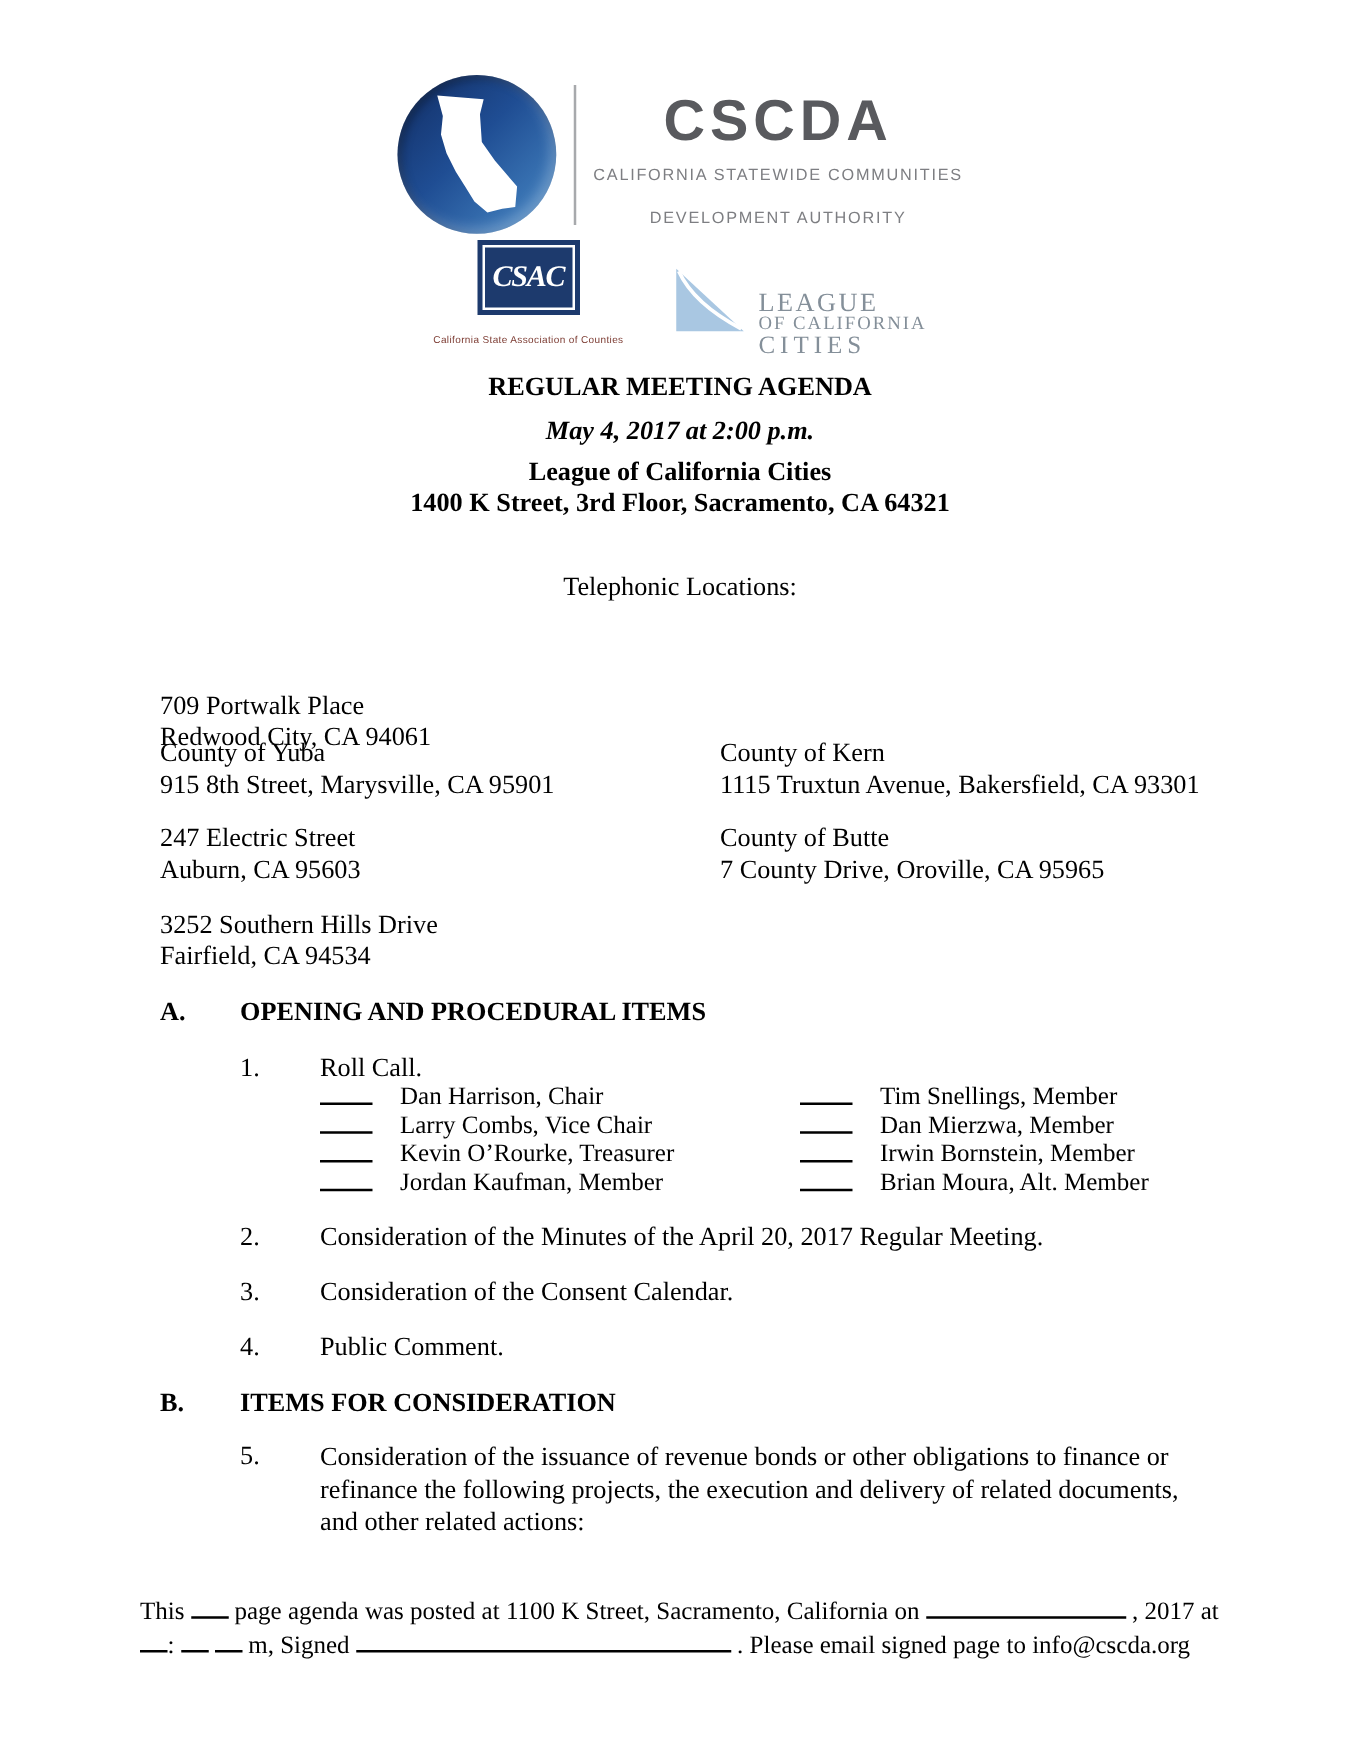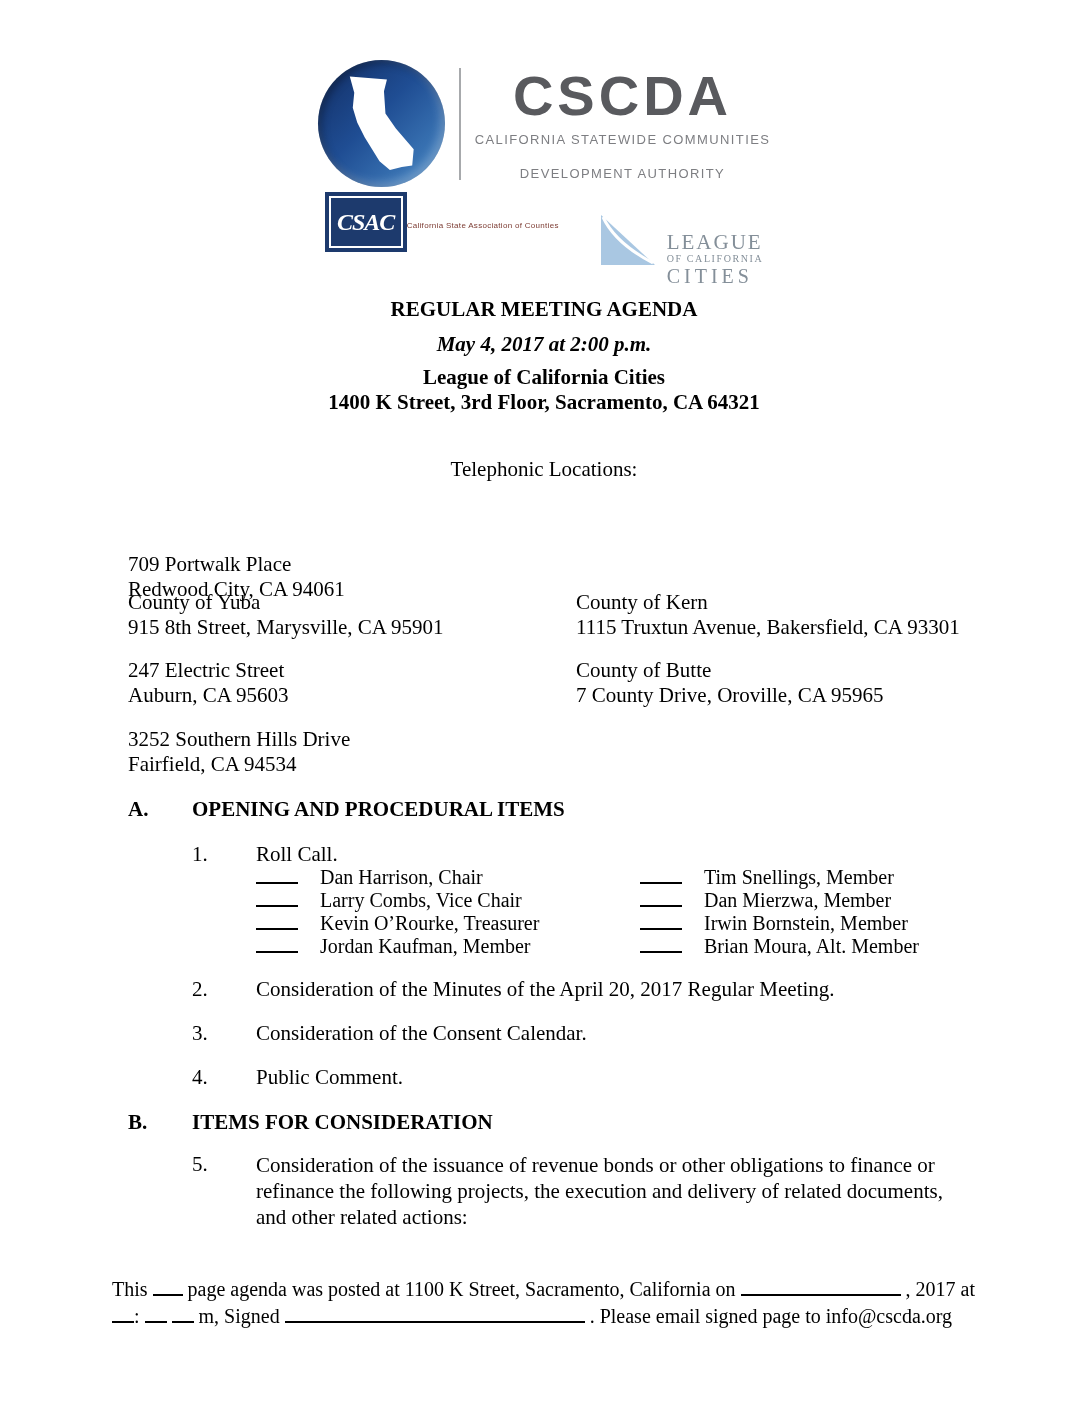--- a/index.html
+++ b/index.html
@@ -21,38 +21,38 @@
   .logo-row { top:60px; left:0; width:100%; display:flex; justify-content:center; align-items:center; gap:14px; }
   .ca-circle {
     width:127px; height:127px; border-radius:50%;
     background:linear-gradient(135deg,#112c62 0%, #1f4d93 45%, #4a8cc8 100%);
     box-shadow: inset -4px -4px 10px rgba(255,255,255,0.25), inset 3px 3px 8px rgba(0,0,0,0.35);
     display:flex; align-items:center; justify-content:center;
     flex:0 0 auto;
   }
   .logo-divider { width:2px; height:112px; background:#a7a9ac; flex:0 0 auto; }
   .wordmark-block { font-family:"Liberation Sans", sans-serif; text-align:center; }
-  .wordmark { font-size:56px; line-height:62px; font-weight:bold; letter-spacing:4px; color:#595a5e; }
+  .wordmark { font-size:46px; line-height:62px; font-weight:bold; letter-spacing:4px; color:#595a5e; }
   .wordmark-sub { font-size:13px; line-height:17px; letter-spacing:1.4px; color:#7d7e82; margin-top:4px; }
 
   
   .partners { top:192px; left:0; width:100%; display:flex; justify-content:center; align-items:flex-start; gap:40px; }
-  .csac { display:flex; align-items:center; }
+  .csac { display:flex; flex-direction:column; align-items:center; }
   .csac-box {
     width:70px; height:48px; background:#1d3a6d;
     border:2px solid #ffffff; box-shadow:0 0 0 4px #1d3a6d;
     margin:4px;
     display:flex; align-items:center; justify-content:center;
   }
   .csac-text { color:#fff; font-family:"Liberation Serif", serif; font-style:italic; font-weight:bold; font-size:24px; letter-spacing:-1px; }
   .csac-caption { margin-top:7px; font-family:"Liberation Sans", sans-serif; font-size:8px; color:#7c3b32; letter-spacing:0.3px; }
   .league { display:flex; align-items:center; gap:8px; margin-top:4px; }
   .league-text { font-family:"Liberation Serif", serif; color:#848f99; text-align:left;margin-top:36px; }
   .league-l1 { font-size:21px; line-height:21px; letter-spacing:2px; }
-  .league-l2 { font-size:10px; line-height:12px; letter-spacing:1.6px; }
+  .league-l2 { font-size:15px; line-height:12px; letter-spacing:1.6px; }
   .league-l3 { font-size:20px; line-height:22px; letter-spacing:4px; }
 
   
   .addr-grid { left:128px; width:832px; display:grid; grid-template-columns:448px 1fr; }
 
   
   .sec { left:128px; width:832px; display:grid; grid-template-columns:64px 1fr; font-weight:bold; }
   .item { left:192px; width:784px; display:grid; grid-template-columns:64px 1fr; }
   .item-5-text { width:700px; line-height:26px; }
 

